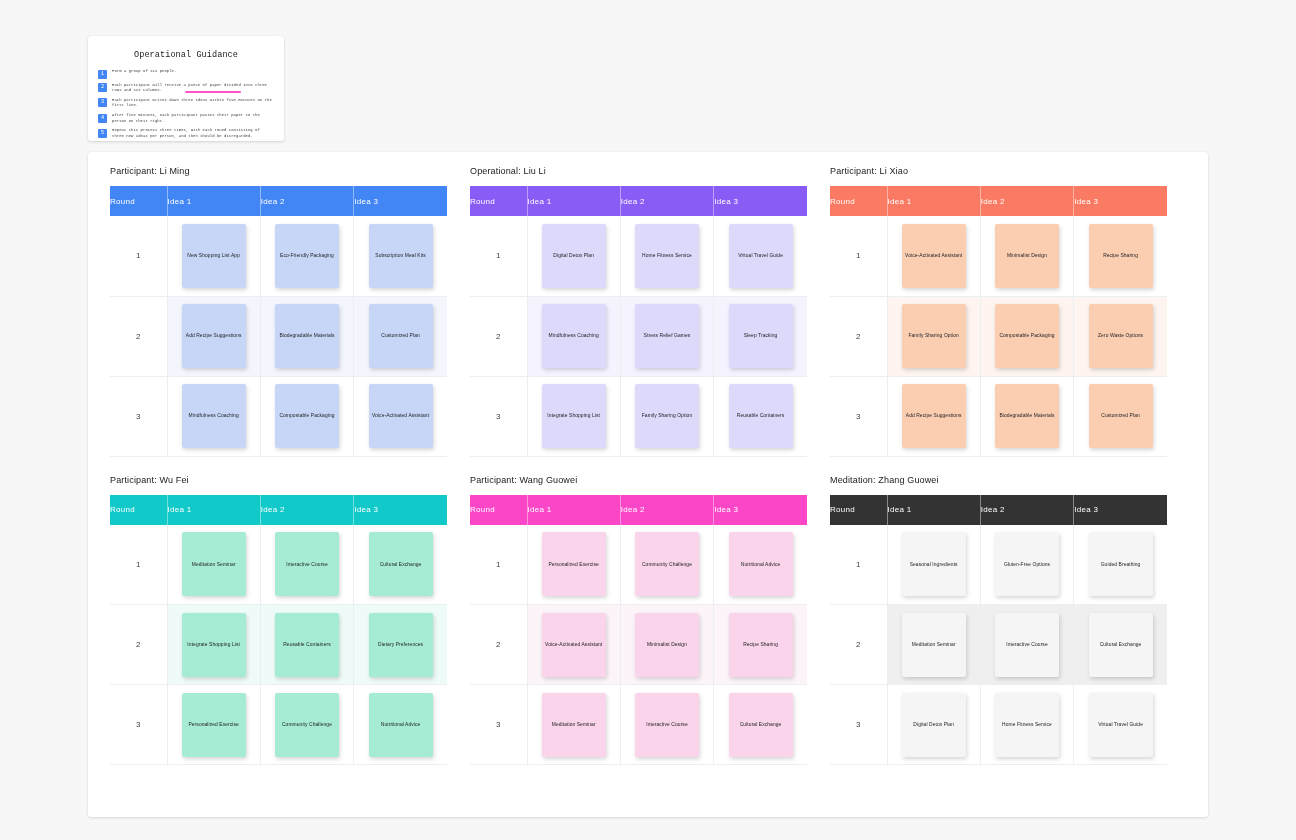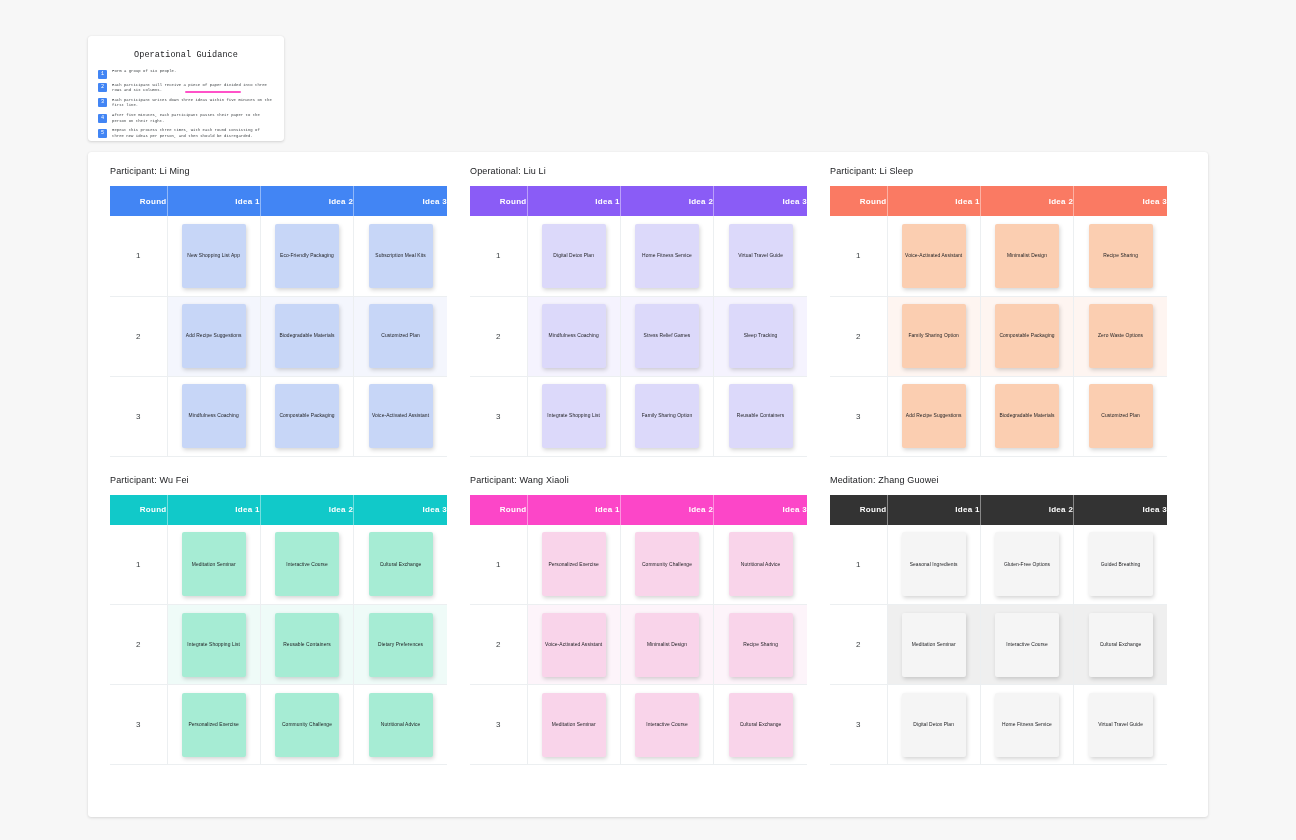--- a/index.html
+++ b/index.html
@@ -97,24 +97,24 @@
 
   table.idea-table {
     width: 337px;
     border-collapse: collapse;
     table-layout: fixed;
   }
   table.idea-table th {
     height: 30px;
     color: #ffffff;
     font-size: 8px;
-    font-weight: bold;
+    font-weight: normal;
     letter-spacing: .3px;
     border-right: 1px solid rgba(255,255,255,.42);
-    text-align: right;
+    text-align: left;
   }
   table.idea-table th:last-child { border-right: none; }
   th.col-round { width: 57px; }
   th.col-idea  { width: 93.3px; }
 
   table.idea-table td {
     border-bottom: 1px solid #eceff1;
     border-right: 1px solid #eceff1;
     height: 80px;
     text-align: center;
@@ -315,21 +315,21 @@
                 <td>
                   <div class="note" style="background: rgb(220, 217, 250);">
                     <span>Reusable Containers</span>
                   </div>
                 </td>
               </tr>
             </tbody>
           </table>
         </div>
         <div class="panel">
-          <div class="participant-label">Participant: Li Sleep</div>
+          <div class="participant-label">Participant: Li Xiao</div>
           <table class="idea-table">
             <thead>
               <tr>
                 <th class="col-round" style="background: rgb(250, 122, 99);">Round</th>
                 <th class="col-idea" style="background: rgb(250, 122, 99);">Idea 1</th>
                 <th class="col-idea" style="background: rgb(250, 122, 99);">Idea 2</th>
                 <th class="col-idea" style="background: rgb(250, 122, 99);">Idea 3</th>
               </tr>
             </thead>
             <tbody>
@@ -453,21 +453,21 @@
                 <td>
                   <div class="note" style="background: rgb(166, 236, 212);">
                     <span>Nutritional Advice</span>
                   </div>
                 </td>
               </tr>
             </tbody>
           </table>
         </div>
         <div class="panel">
-          <div class="participant-label">Participant: Wang Xiaoli</div>
+          <div class="participant-label">Participant: Wang Guowei</div>
           <table class="idea-table">
             <thead>
               <tr>
                 <th class="col-round" style="background: rgb(252, 70, 200);">Round</th>
                 <th class="col-idea" style="background: rgb(252, 70, 200);">Idea 1</th>
                 <th class="col-idea" style="background: rgb(252, 70, 200);">Idea 2</th>
                 <th class="col-idea" style="background: rgb(252, 70, 200);">Idea 3</th>
               </tr>
             </thead>
             <tbody>

